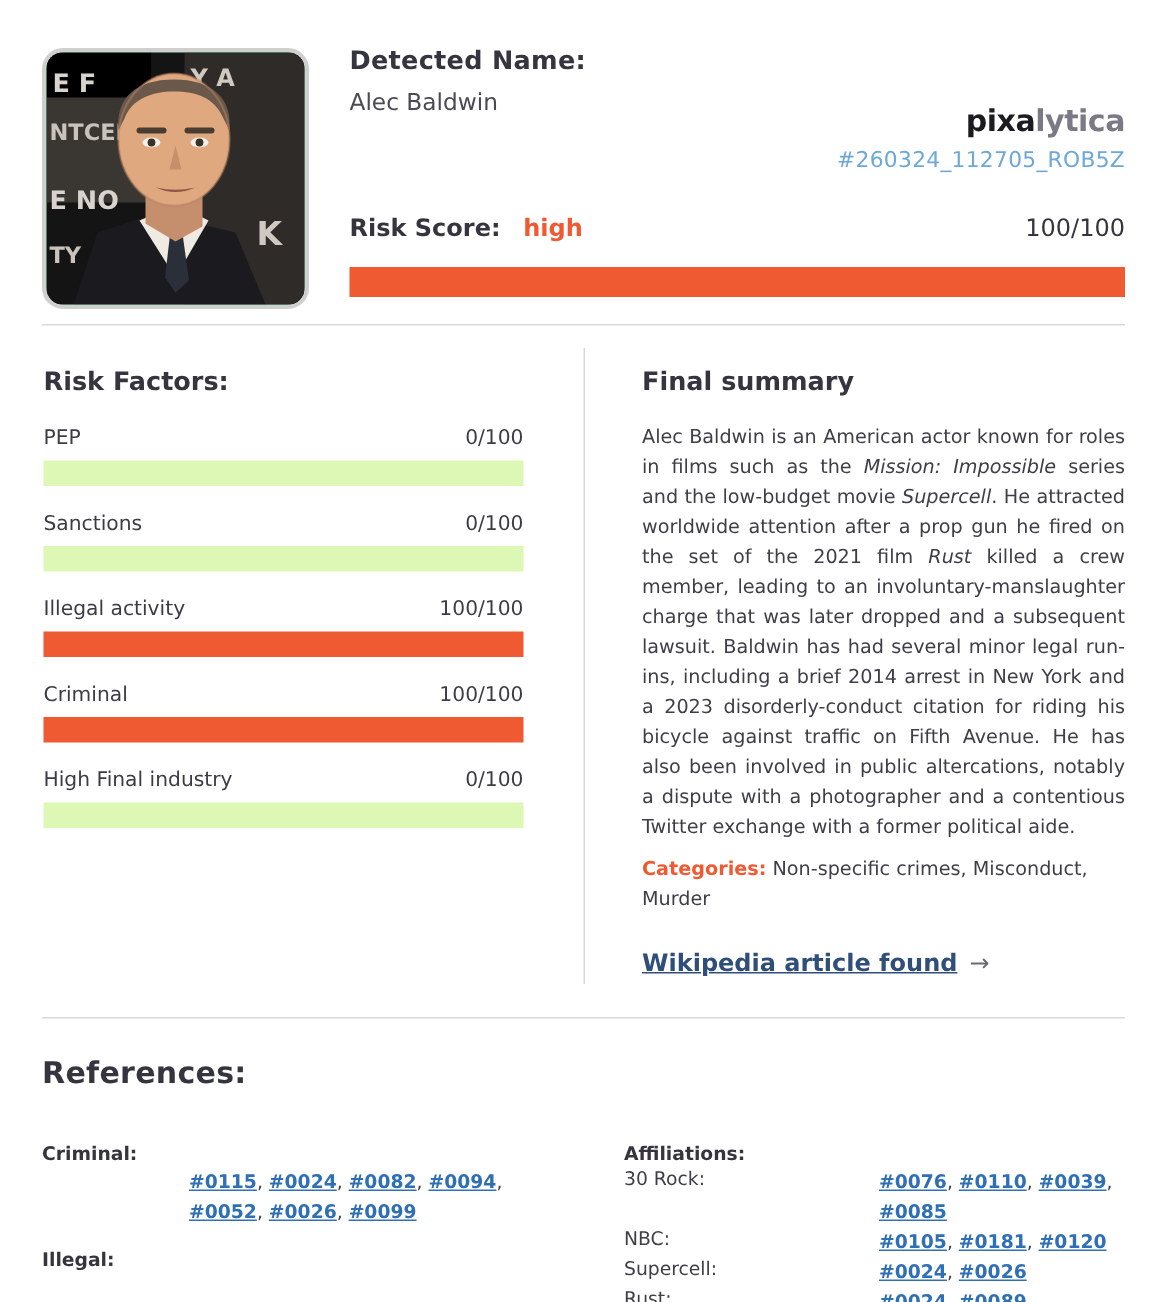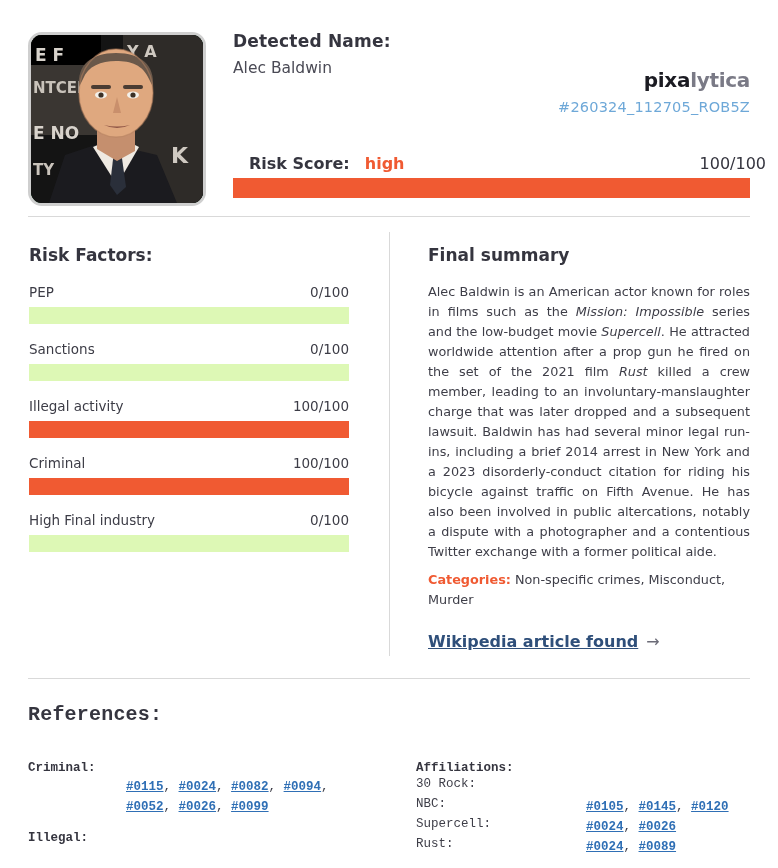--- a/index.html
+++ b/index.html
@@ -72,24 +72,23 @@
   .brand-logo .lyt { color: #7a7a86; }
   .brand-id {
     margin-top: 7px;
     font-size: 14.5px;
     color: #6ea8d8;
     letter-spacing: .2px;
     text-align: center;
   }
   .risk-row {
     position: absolute;
-    left: 205px; top: 124px;
+    left: 205px; top: 112px;
     width: 517px;
     height: 30px;
-    margin-left: 16px;
   }
   .risk-label {
     font-size: 16px;
     font-weight: bold;
     color: #35353f;
     display: inline-block;
   }
   .risk-value {
     font-size: 16px;
     font-weight: bold;
@@ -192,21 +191,20 @@
     color: #6b6b77;
     font-size: 16px;
     text-decoration: none;
   }
 
   
   .references {
     position: absolute;
     left: 28px; top: 703px;
     width: 722px;
-    font-family: Liberation Mono, monospace;
   }
   .ref-title {
     font-size: 20px;
     font-weight: bold;
     color: #35353f;
     letter-spacing: .2px;
   }
   .ref-cols {
     position: absolute;
     left: 0; top: 58px;
@@ -400,24 +398,25 @@
           </div>
           <div class="ref-group">
             <div class="ref-group-title">Illegal:</div>
           </div>
         </div>
       <div class="ref-col ref-col-right" id="refRight">
           <div class="ref-group">
             <div class="ref-group-title">Affiliations:</div>
             <div class="ref-row">
               <span class="ref-key">30 Rock:</span>
+              <div class="ref-vals"><span class="ref-link">#0076</span>, <span class="ref-link">#0110</span>, <span class="ref-link">#0039</span>, <span class="ref-link">#0085</span></div>
             </div>
             <div class="ref-row">
               <span class="ref-key">NBC:</span>
-              <div class="ref-vals"><span class="ref-link">#0105</span>, <span class="ref-link">#0145</span>, <span class="ref-link">#0120</span></div>
+              <div class="ref-vals"><span class="ref-link">#0105</span>, <span class="ref-link">#0181</span>, <span class="ref-link">#0120</span></div>
             </div>
             <div class="ref-row">
               <span class="ref-key">Supercell:</span>
               <div class="ref-vals"><span class="ref-link">#0024</span>, <span class="ref-link">#0026</span></div>
             </div>
             <div class="ref-row">
               <span class="ref-key">Rust:</span>
               <div class="ref-vals"><span class="ref-link">#0024</span>, <span class="ref-link">#0089</span></div>
             </div>
           </div>

